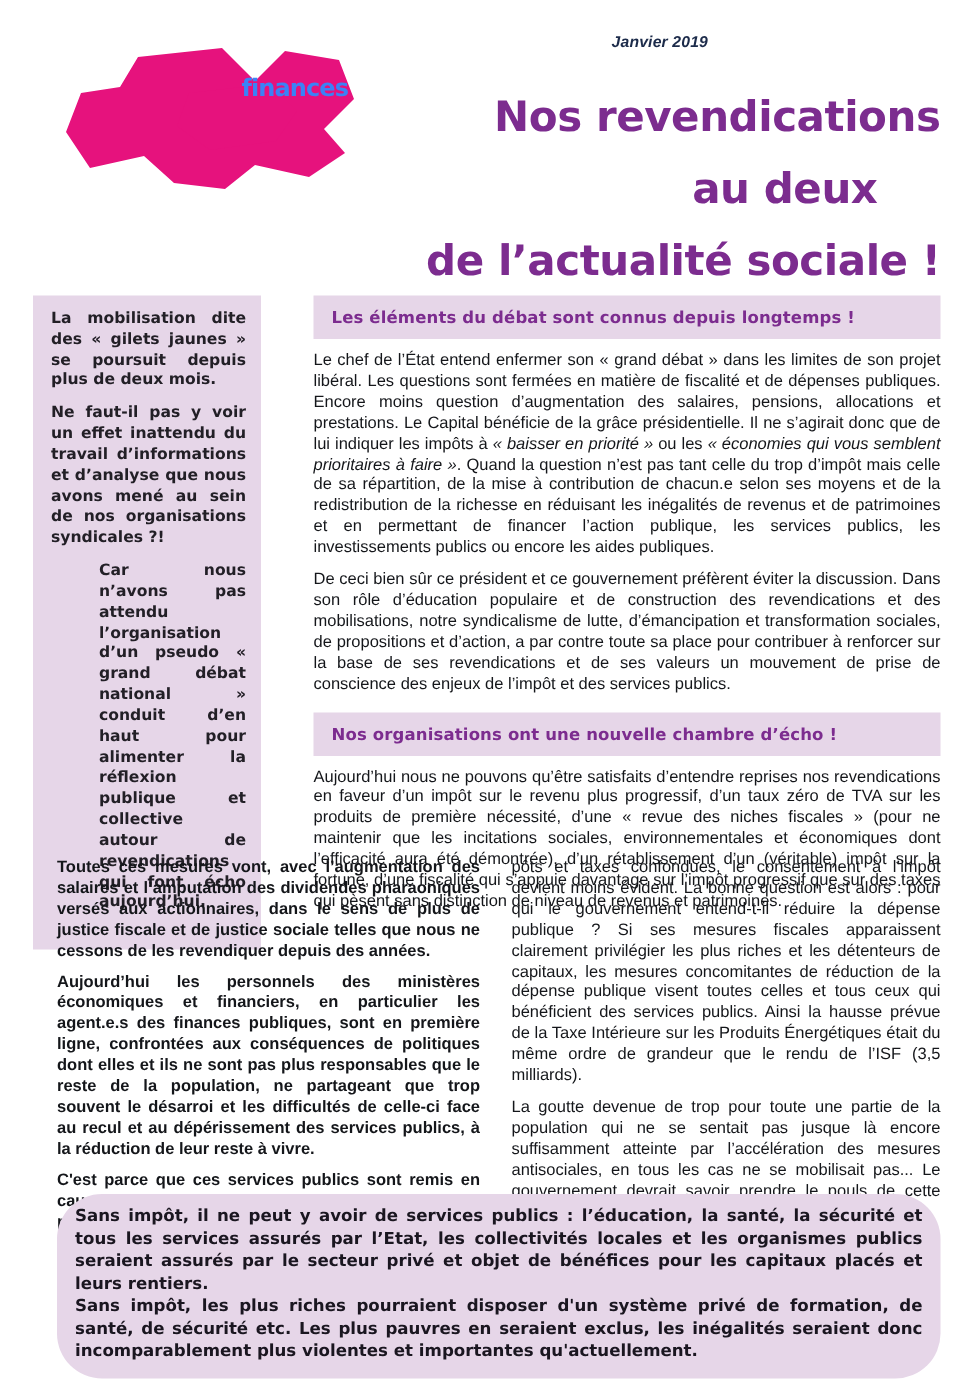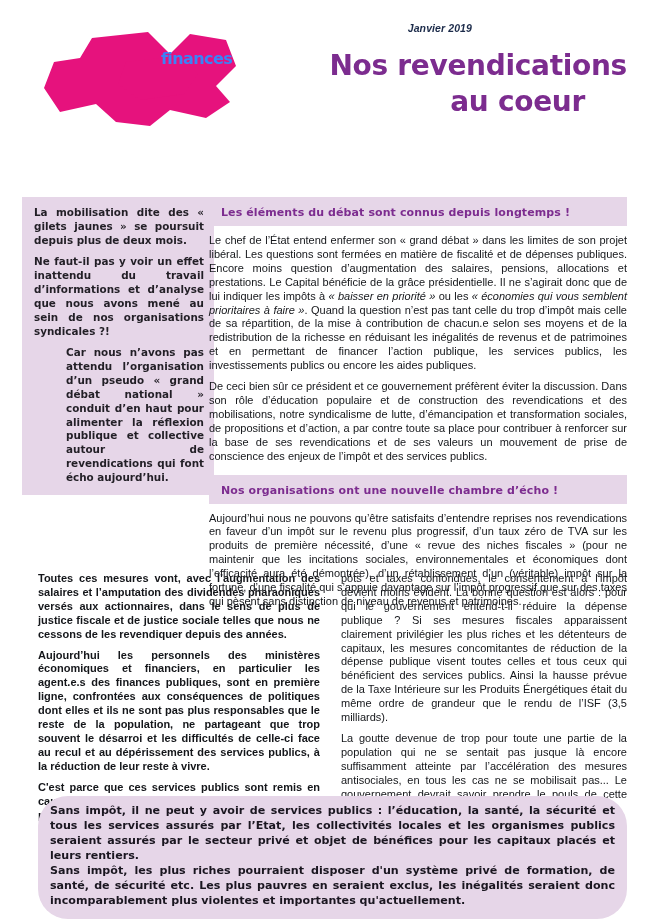--- a/index.html
+++ b/index.html
@@ -87,31 +87,31 @@
     top: 48px;
     width: 400px;
     text-align: right;
     font-family: "DejaVu Sans", sans-serif;
     font-weight: bold;
     font-size: 28px;
     line-height: 1.28;
     letter-spacing: -0.3px;
     color: #7c2c8f;
   }
-  .headline .hl-line { display: block; white-space: nowrap; }
+  .headline .hl-line { display: block; white-space: nowrap; margin-top: 12px; }
   .hl2 { padding-right: 42px; }
 
   
   .sidebar-box {
     position: absolute;
     left: 22px;
     top: 197px;
-    width: 192px;
+    width: 152px;
     background: #e6d6e8;
-    padding: 9px 10px 10px 12px;
+    padding: 9px 10px 24px 12px;
     box-sizing: border-box;
   }
   .sidebar-box p {
     margin: 0 0 8px 0;
     font-family: "DejaVu Sans", sans-serif;
     font-weight: bold;
     font-size: 10.4px;
     line-height: 1.33;
     color: #221f26;
     text-align: justify;
@@ -202,21 +202,22 @@
         <path d="M62 6 L118 0 L140 22 L160 2 L196 8 L206 34 L186 54 L200 70 L176 86 L140 78 L120 94 L86 90 L66 72 L30 80 L14 56 L24 30 L50 26 Z" fill="#e6127d"></path>
         <path d="M96 30 L150 24 L168 42 L154 62 L110 68 L88 52 Z" fill="#e6127d"></path>
       </svg>
       <div class="logo-sub">finances</div>
     </div>
 
     <div class="issue-date">Janvier 2019</div>
 
     <div class="headline">
       <span class="hl-line">Nos revendications</span>
-      <span class="hl-line hl2">au coeur</span>
+      <span class="hl-line hl2">au deux</span>
+      <span class="hl-line">de l’actualité sociale !</span>
     </div>
   </div>
 
   <div class="sidebar-box">
     <p>La mobilisation dite des « gilets jaunes » se poursuit depuis plus de deux mois.</p>
     <p>Ne faut-il pas y voir un effet inattendu du travail d’informations et d’analyse que nous avons mené au sein de nos organisations syndicales ?!</p>
     <p>Car nous n’avons pas attendu l’organisation d’un pseudo « grand débat national » conduit d’en haut pour alimenter la réflexion publique et collective autour de revendications qui font écho aujourd’hui.</p>
   </div>
 
   <div class="main-col">

